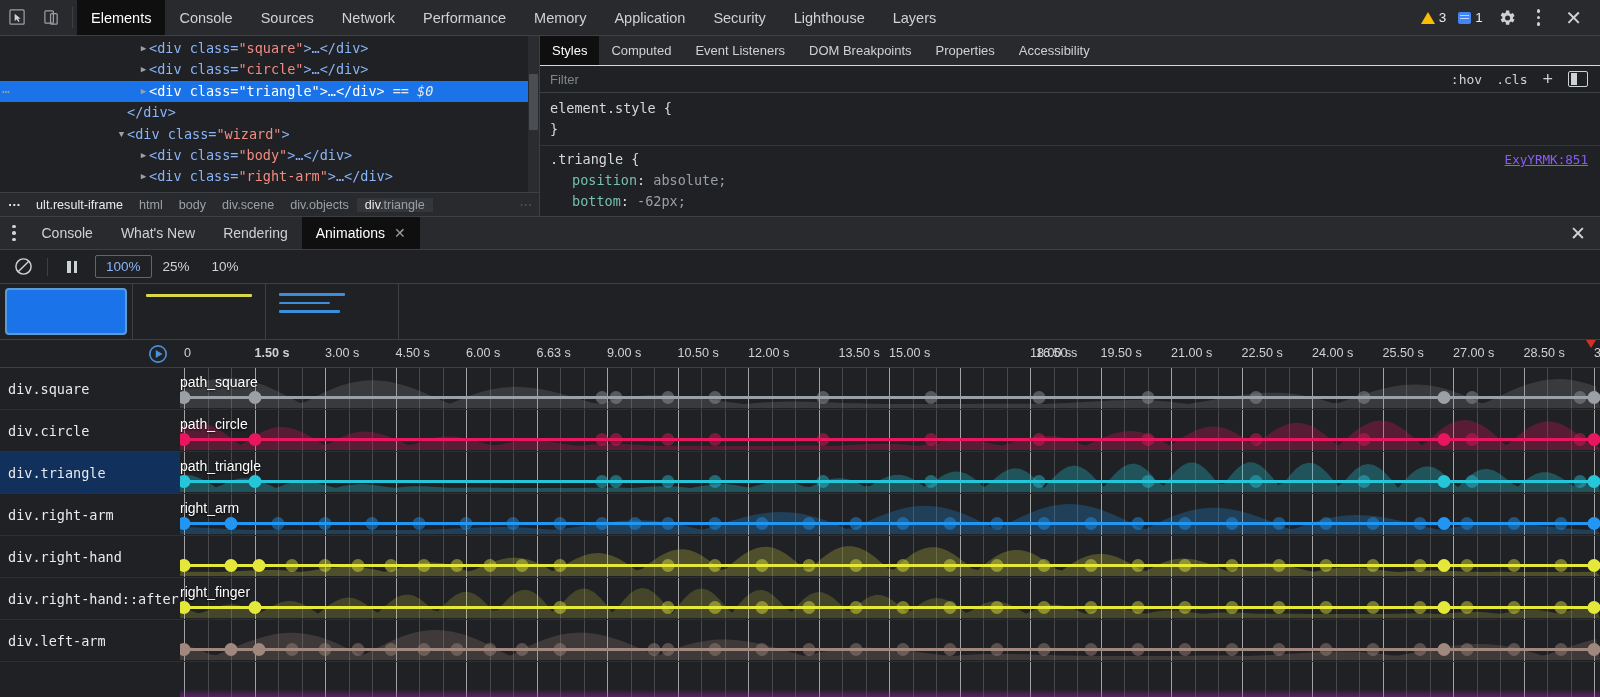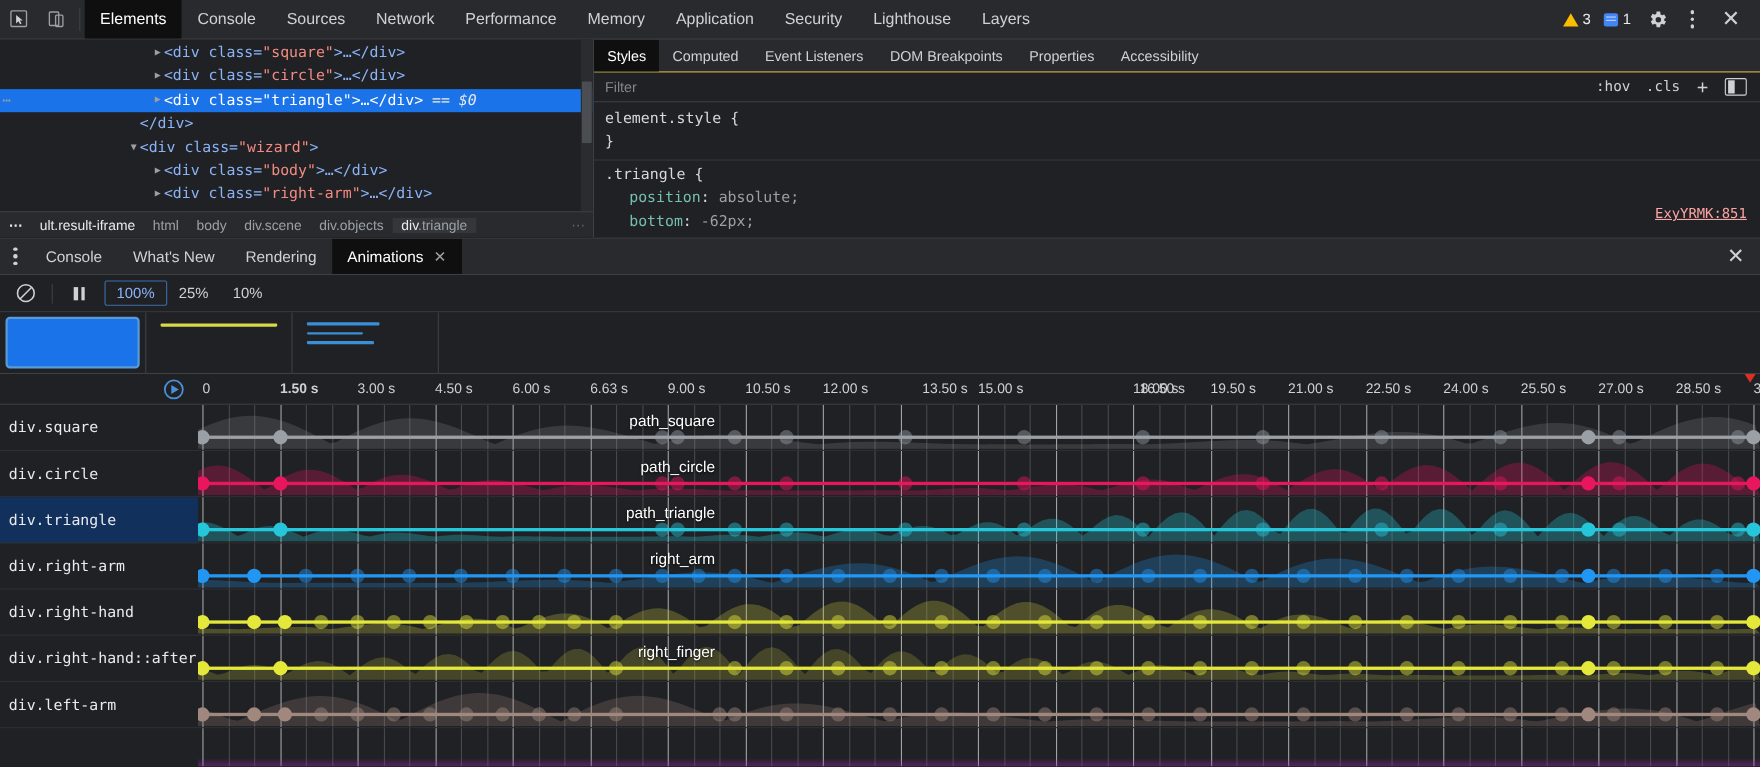--- a/index.html
+++ b/index.html
@@ -120,21 +120,21 @@
     font-family: "DejaVu Sans Mono", monospace; font-size: 13.5px; line-height: 21px;
     padding: 5px 0 0 10px; position: relative;
   }
   .rule { padding-bottom: 2px; }
   .rule-sep { border-bottom: 1px solid #35363a; margin: 3px 0 3px -10px; }
   .sel { color: #d6d9dc; }
   .brace { color: #d6d9dc; }
   .prop { color: #75bfb3; padding-left: 22px; }
   .val { color: #9aa0a6; }
   .src-link {
-    position: absolute; right: 12px; color: #fca5a5; text-decoration: underline; cursor: pointer; font-size: 12.6px; margin-top: 34px;
+    position: absolute; right: 12px; color: #8b5cf6; text-decoration: underline; cursor: pointer; font-size: 12.6px;
   }
   .rule-head { position: relative; }
 
   
   .drawer { flex: 1; display: flex; flex-direction: column; background: #202124; border-top: 1px solid #3c4043; overflow: hidden;}
   .drawer-tabs {
     height: 33px; min-height: 33px; display: flex; align-items: stretch;
     background: #292a2d; border-bottom: 1px solid #3c4043;
   }
   .dk-kebab { display: flex; flex-direction: column; justify-content: center; gap: 3px; padding: 0 12px; cursor: pointer;}
@@ -203,21 +203,21 @@
   }
   .anim-line {
     position: absolute; left: 0; right: 0; height: 2.5px; top: 28px;
   }
   .kp {
     position: absolute; width: 13px; height: 13px; border-radius: 50%;
     top: 22.5px; transform: translateX(-6.5px);
   }
   .kp.dim { opacity: .45; }
   .track-name {
-    position: absolute; left: 0; right: 0; top: 6px; text-align: right;
+    position: absolute; left: 0; right: 0; top: 6px; text-align: left;
     font-size: 14px; color: #ffffff; pointer-events: none; z-index: 2;
     text-shadow: 0 1px 2px rgba(0,0,0,.85);
   }
   .hump-layer { position: absolute; inset: 0; }
 </style>
 </head>
 <body>
 
 <div class="app">
 

